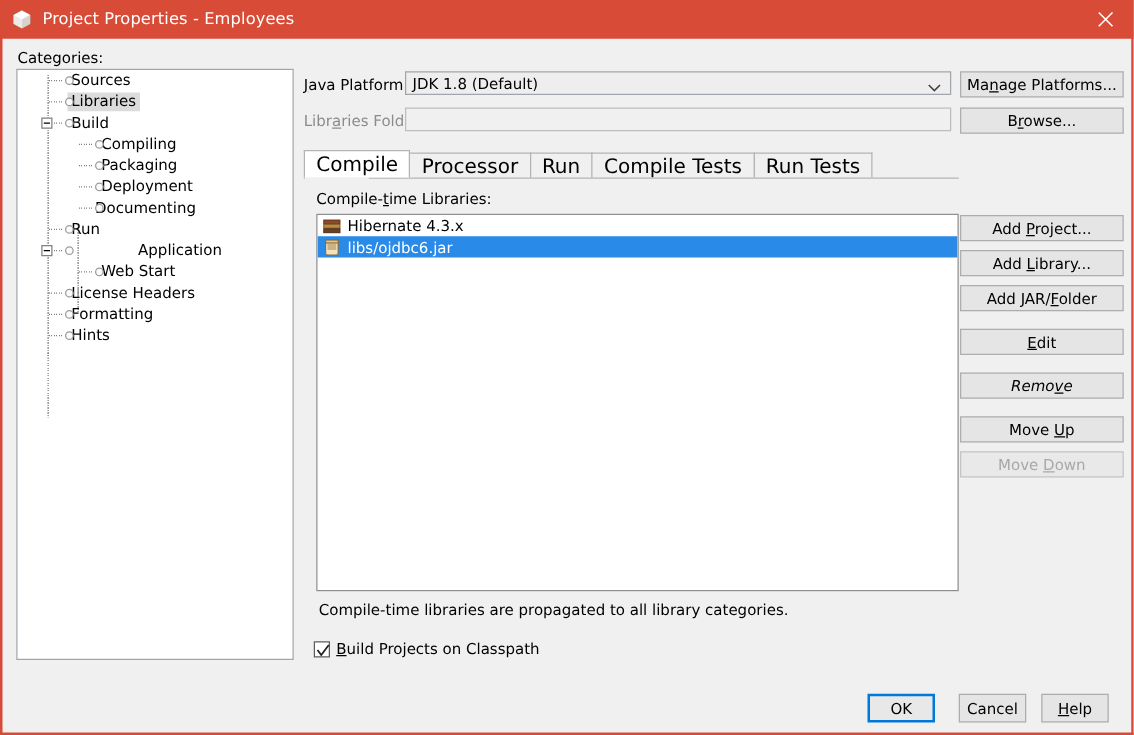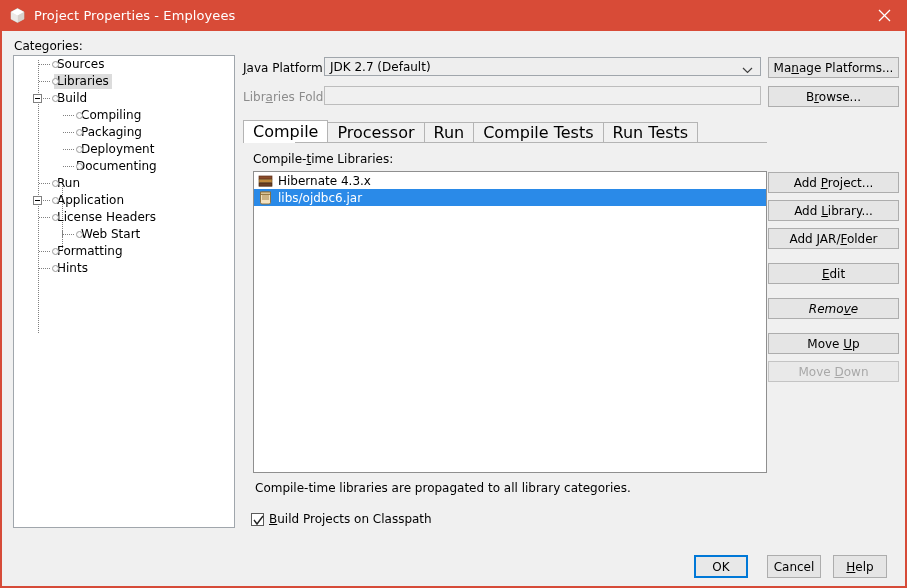--- a/index.html
+++ b/index.html
@@ -342,52 +342,52 @@
         <div class="tree-row" style="padding-left: 59px;">
           <div class="hline" style="left: 49px; top: 8px; width: 11px;"></div>
           <div class="node-dot" style="left: 62px; top: 5px;"></div>
           <span class="tree-label">Documenting</span>
         </div>
         <div class="tree-row" style="padding-left: 40px;">
           <div class="hline" style="left: 25px; top: 8px; width: 11px;"></div>
           <div class="node-dot" style="left: 38px; top: 5px;"></div>
           <span class="tree-label">Run</span>
         </div>
-        <div class="tree-row" style="padding-left: 40px;">
+        <div class="tree-row" style="padding-left: 40px; justify-content: center;">
           <div class="hline" style="left: 25px; top: 8px; width: 11px;"></div>
           <div class="expander" style="left: 19px; top: 4px;"></div>
           <div class="node-dot" style="left: 38px; top: 5px;"></div>
           <span class="tree-label">Application</span>
-        </div>
-        <div class="tree-row" style="padding-left: 40px;">
-          <div class="hline" style="left: 25px; top: 8px; width: 11px;"></div>
-          <div class="node-dot" style="left: 38px; top: 5px;"></div>
-          <span class="tree-label">License Headers</span>
         </div>
         <div class="tree-row" style="padding-left: 64px;">
           <div class="hline" style="left: 49px; top: 8px; width: 11px;"></div>
           <div class="node-dot" style="left: 62px; top: 5px;"></div>
           <span class="tree-label">Web Start</span>
         </div>
         <div class="tree-row" style="padding-left: 40px;">
           <div class="hline" style="left: 25px; top: 8px; width: 11px;"></div>
           <div class="node-dot" style="left: 38px; top: 5px;"></div>
+          <span class="tree-label">License Headers</span>
+        </div>
+        <div class="tree-row" style="padding-left: 40px;">
+          <div class="hline" style="left: 25px; top: 8px; width: 11px;"></div>
+          <div class="node-dot" style="left: 38px; top: 5px;"></div>
           <span class="tree-label">Formatting</span>
         </div>
         <div class="tree-row" style="padding-left: 40px;">
           <div class="hline" style="left: 25px; top: 8px; width: 11px;"></div>
           <div class="node-dot" style="left: 38px; top: 5px;"></div>
           <span class="tree-label">Hints</span>
         </div>
       </div>
   </div>
 
   <div id="java-platform-label"><span class="mn">J</span>ava Platform:</div>
   <div id="java-platform-combo">
-    <span id="java-platform-value">JDK 2.7 (Default)</span>
+    <span id="java-platform-value">JDK 1.8 (Default)</span>
     <span class="combo-arrow">
       <svg width="11" height="7" viewBox="0 0 11 7">
         <polyline points="1,1 5.5,5.5 10,1" fill="none" stroke="#404040" stroke-width="1.2"></polyline>
       </svg>
     </span>
   </div>
   <button class="side-button" style="top:57px;">
       <span>Ma<span class="mn">n</span>age Platforms...</span>
     </button>
 

